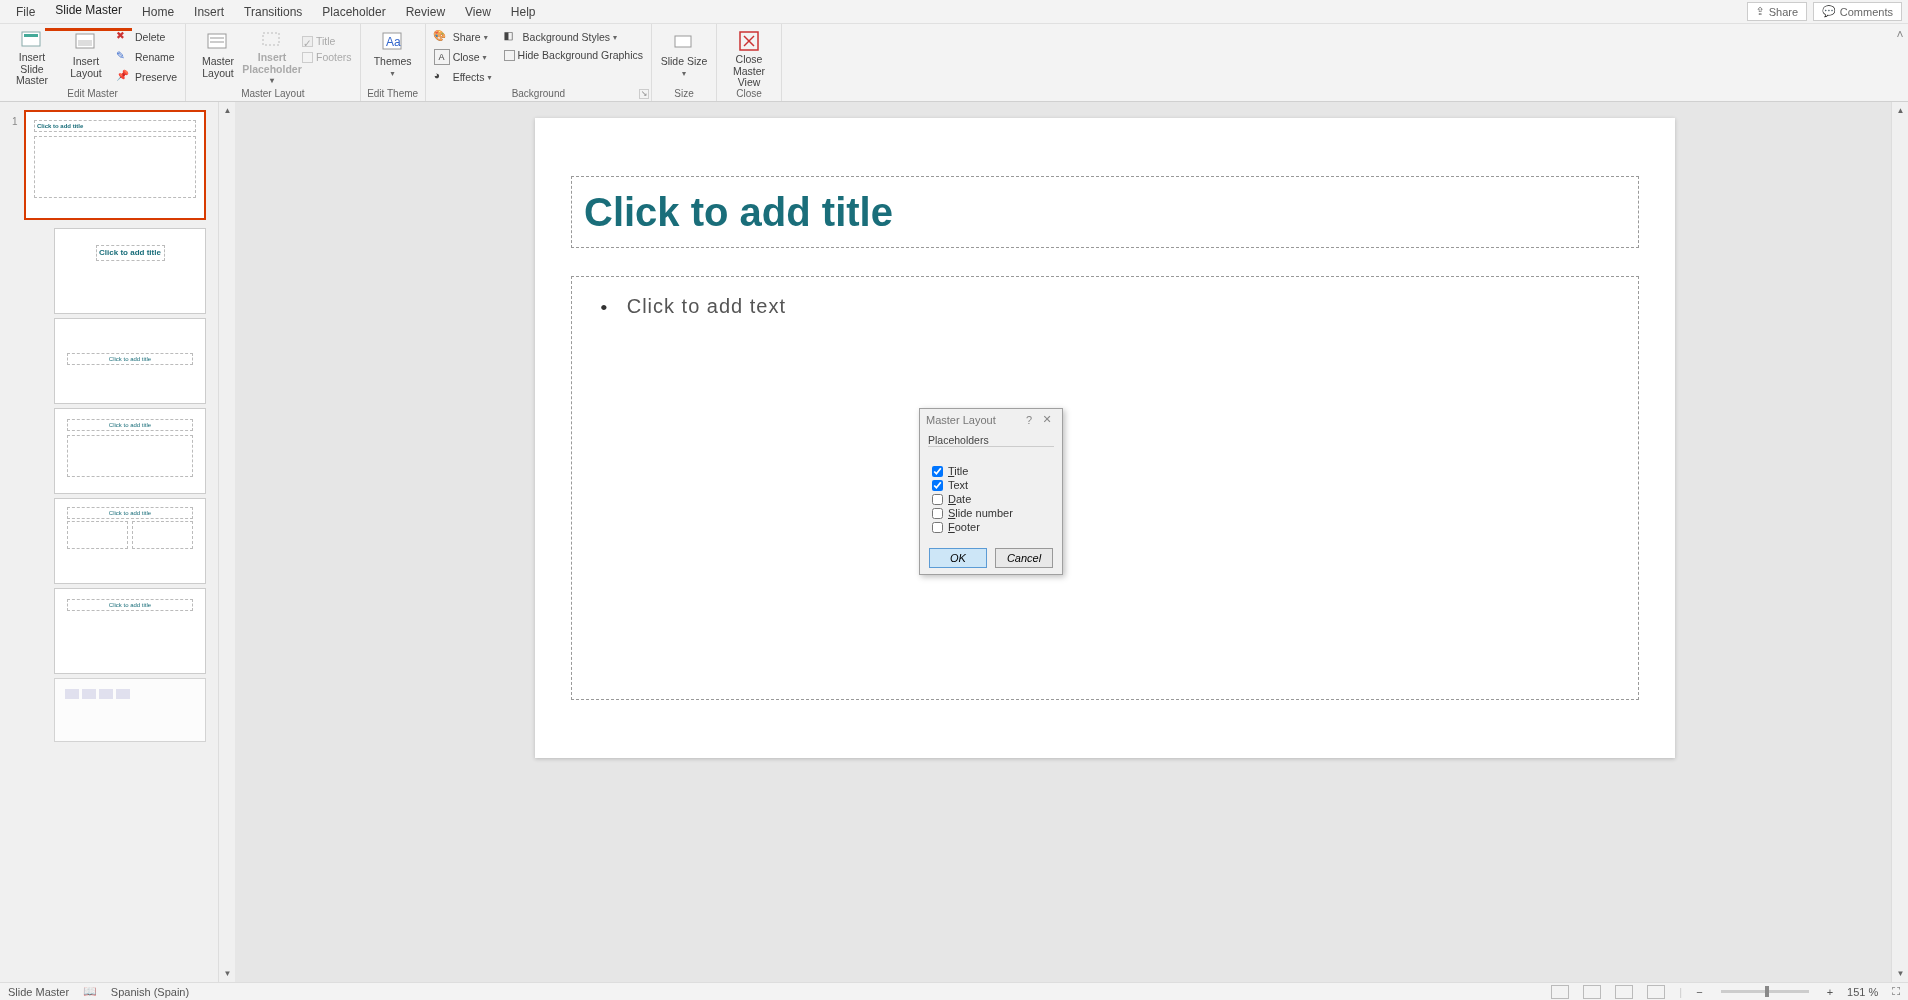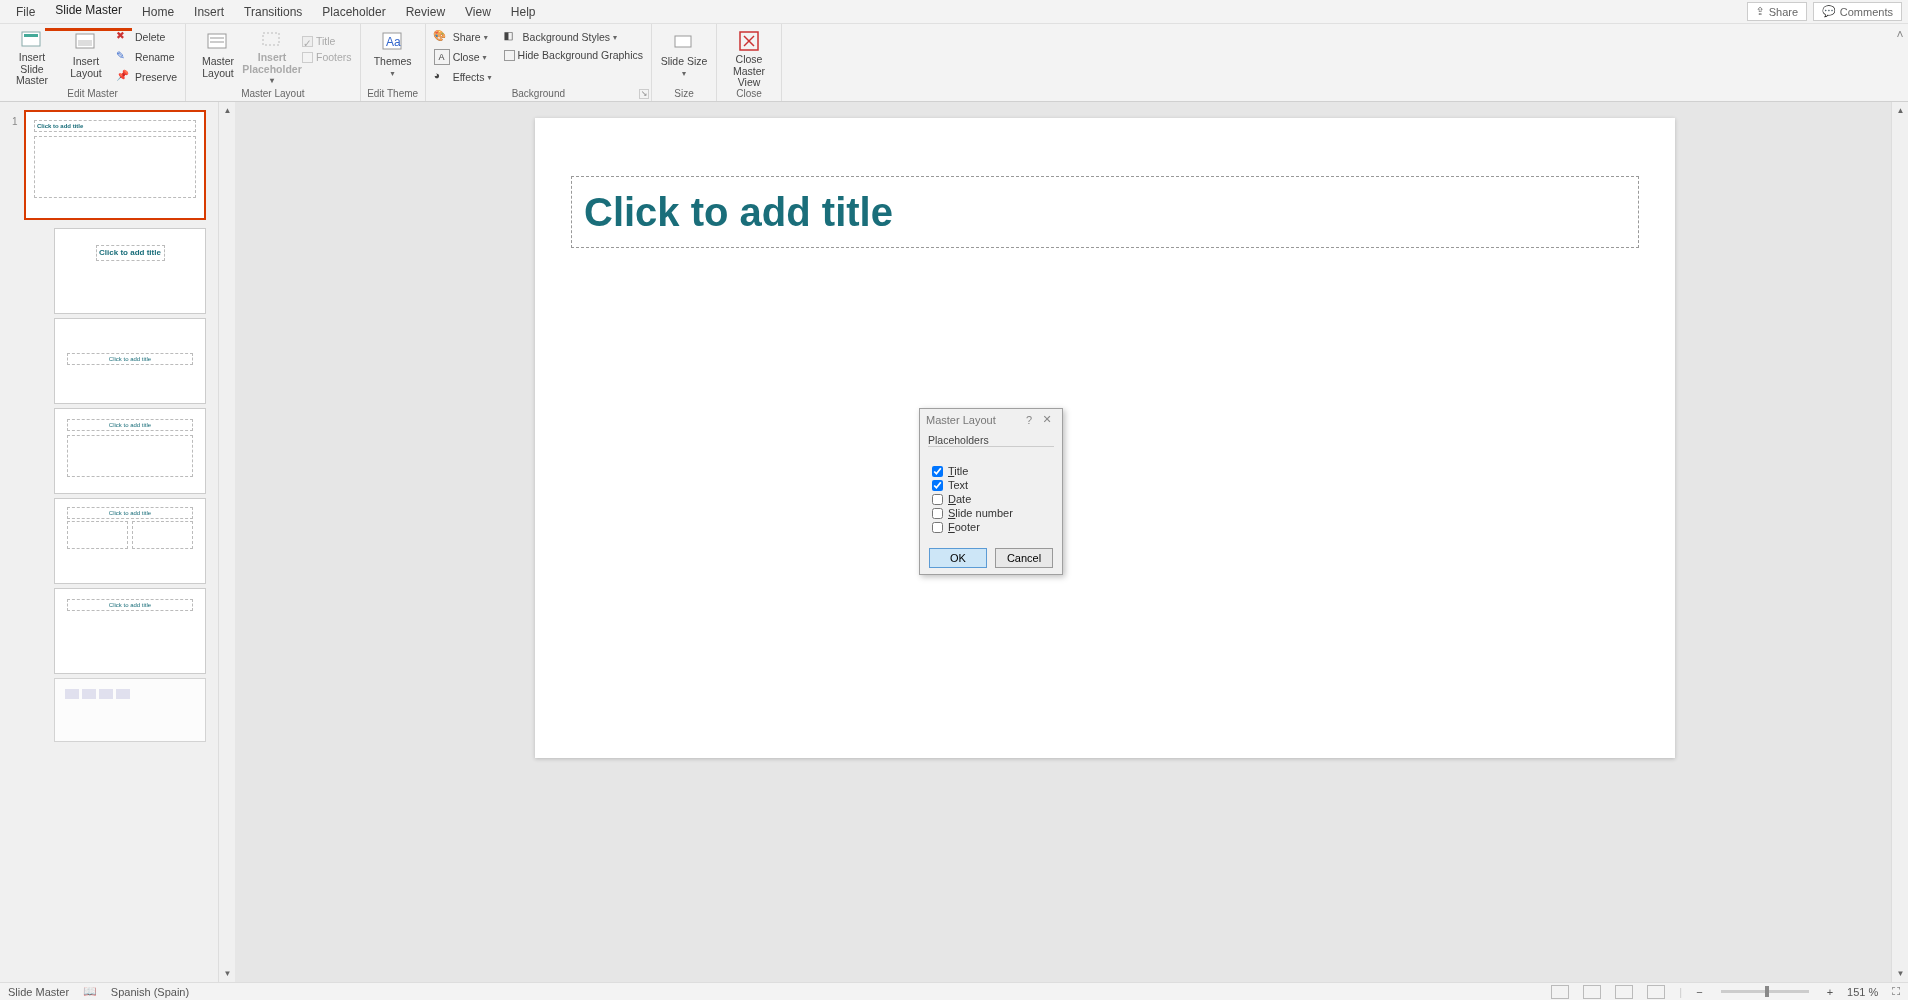--- a/index.html
+++ b/index.html
@@ -51,21 +51,21 @@
 
 .dialog { position:absolute; left:684px; top:306px; width:144px; background:#f0f0f0; border:1px solid #a0a0a0; box-shadow:2px 2px 6px rgba(0,0,0,.25); font-size:11px; }
 .dlg-title { display:flex; align-items:center; padding:4px 6px; color:#777; }
 .dlg-title .t { flex:1; }
 .dlg-title .h,.dlg-title .x { width:18px; text-align:center; color:#888; }
 .dlg-body { padding:4px 8px 8px 8px; }
 .dlg-grp { font-size:10.5px; color:#444; border-bottom:1px solid #ccc; margin-bottom:17px; }
 .dlg-chk { display:flex; align-items:center; gap:5px; padding:1px 0 1px 4px; color:#333; }
 .dlg-chk input { width:11px; height:11px; }
 .dlg-btns { display:flex; gap:8px; justify-content:center; padding:6px 6px 6px 6px; }
-.dlg-btns button { width:58px; height:20px; font-size:11px; border:1px solid #999; background:#e8e8e8; }
+.dlg-btns button { width:58px; height:20px; font-size:11px; border:1px solid #999; background:#e8e8e8;font-style:italic; }
 .dlg-btns button.primary { background:#cde6f7; border-color:#5b9bd5; }
 
 
 .status { position:absolute; bottom:0; left:0; right:0; height:18px; background:#f3f3f3; border-top:1px solid #ddd; display:flex; align-items:center; padding:0 8px; font-size:11px; color:#555; gap:14px; }
 .status .spacer { flex:1; }
 .status .vbtn { width:18px; height:14px; border:1px solid #bbb; }
 .status .zslider { width:88px; height:3px; background:#ccc; position:relative; margin:0 4px; }
 .status .zslider::after { content:""; position:absolute; left:50%; top:-4px; width:4px; height:11px; background:#888; }
 
 .underline-first::first-letter { text-decoration:underline; }
@@ -294,20 +294,25 @@
   </div>
   <div class="vscroll">
     <div class="arrow up">▲</div>
     <div class="arrow dn">▼</div>
   </div>
 
   <div class="workspace">
     <div class="slide">
       <div class="ph-title">
         <span>Click to add title</span>
+      </div>
+      <div class="ph-body">
+        <div class="bullet">
+            <span>Click to add text</span>
+          </div>
       </div>
     </div>
 
     <div class="dialog">
       <div class="dlg-title">
         <span class="t">Master Layout</span>
         <span class="h">?</span>
         <span class="x">✕</span>
       </div>
       <div class="dlg-body">

